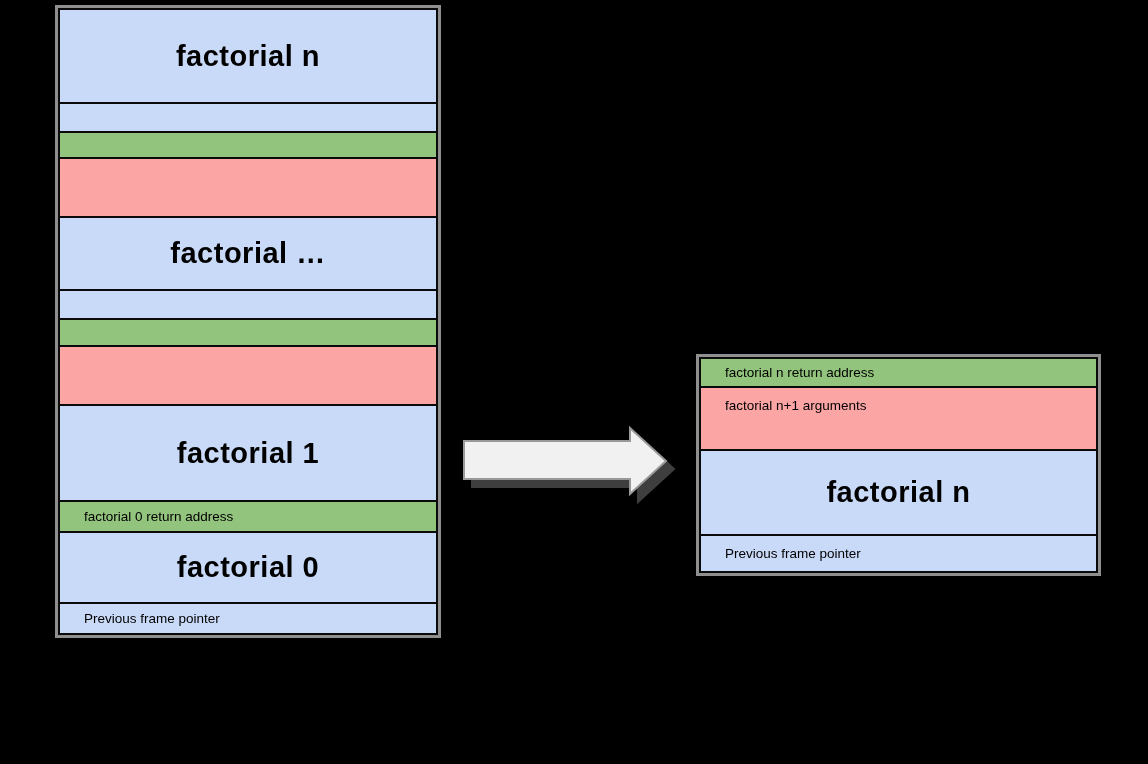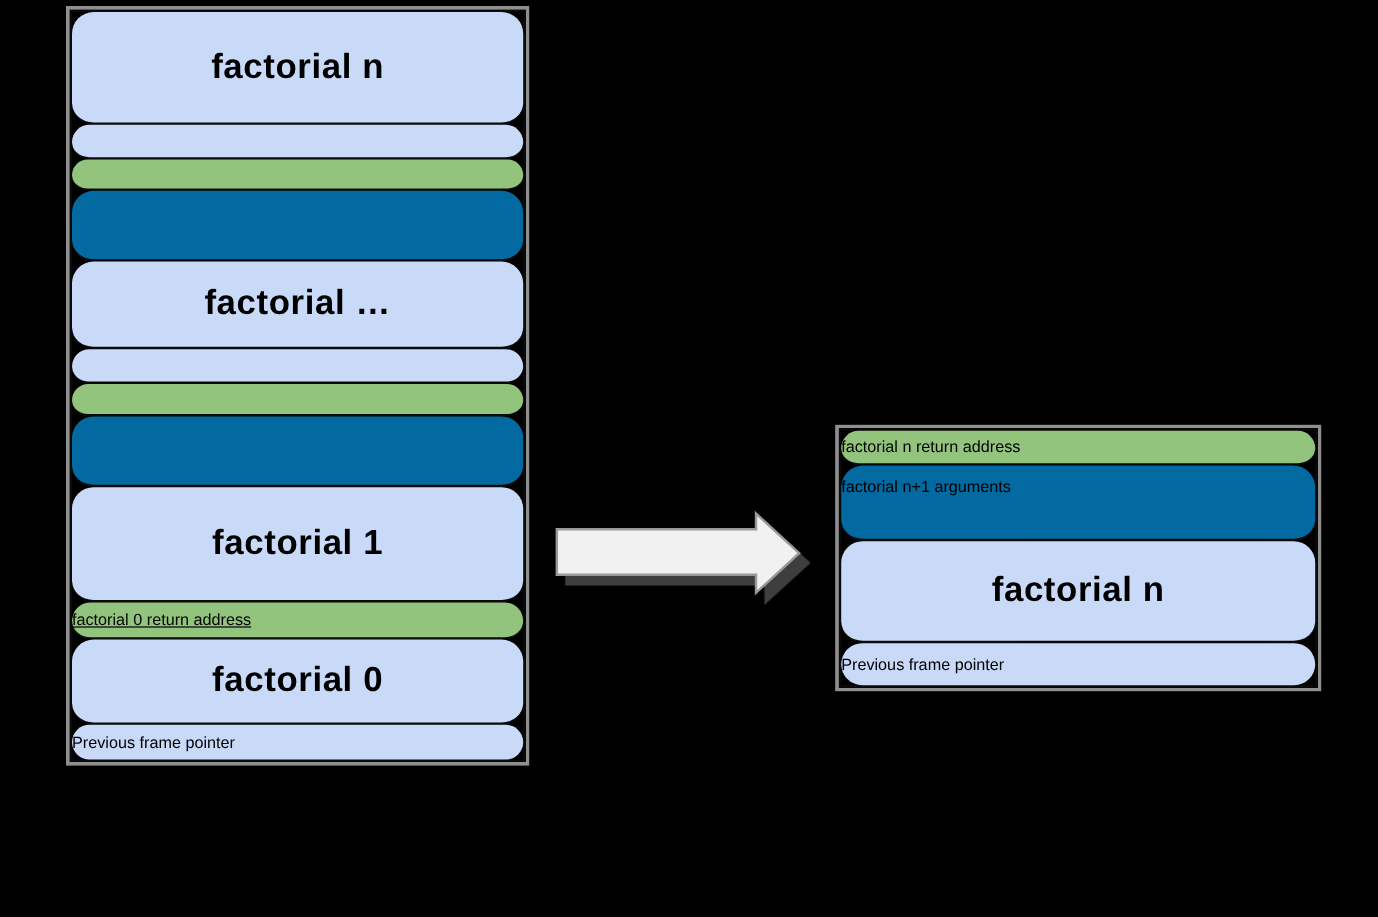--- a/index.html
+++ b/index.html
@@ -32,53 +32,52 @@
   .stack-right {
     left: 699px;
     top: 357px;
     width: 399px;
   }
   .row {
     box-sizing: border-box;
     border-bottom: 2px solid #0a0a0a;
     display: flex;
     flex-shrink: 0;
-    border-radius: 18px;
   }
   .row:last-child {
     border-bottom: none;
     align-items: center;
   }
   .blue-title {
     background: #c9daf8;
     align-items: center;
     justify-content: center;
   }
   .blue-strip {
     background: #c9daf8;
     align-items: center;
   }
   .green-strip {
     background: #93c47d;
     align-items: center;
   }
   .yellow-box {
-    background: #0369a1;
+    background: #fca5a5;
     align-items: flex-start;
     padding-top: 10px;
   }
   .big-label {
     font-weight: bold;
     font-size: 29px;
     letter-spacing: 0.5px;
     white-space: nowrap;
   }
   .small-label {
     font-size: 13.5px;
-    padding-left: 0;
+    padding-left: 24px;
     white-space: nowrap;
   }
   .arrow-wrap {
     position: absolute;
     left: 463px;
     top: 427px;
     width: 204px;
     height: 68px;
   }
   .arrow-wrap svg {
@@ -101,21 +100,21 @@
       <div class="row yellow-box" style="height: 59px;"></div>
       <div class="row blue-title" style="height: 73px;">
         <span class="big-label">factorial …</span>
       </div>
       <div class="row blue-strip" style="height: 29px;"></div>
       <div class="row green-strip" style="height: 27px;"></div>
       <div class="row yellow-box" style="height: 59px;"></div>
       <div class="row blue-title" style="height: 96px;">
         <span class="big-label">factorial 1</span>
       </div>
-      <div class="row green-strip" style="height: 31px; text-decoration: underline;">
+      <div class="row green-strip" style="height: 31px;">
         <span class="small-label">factorial 0 return address</span>
       </div>
       <div class="row blue-title" style="height: 71px;">
         <span class="big-label">factorial 0</span>
       </div>
       <div class="row blue-strip" style="height: 29px;">
         <span class="small-label">Previous frame pointer</span>
       </div>
     </div>
 

